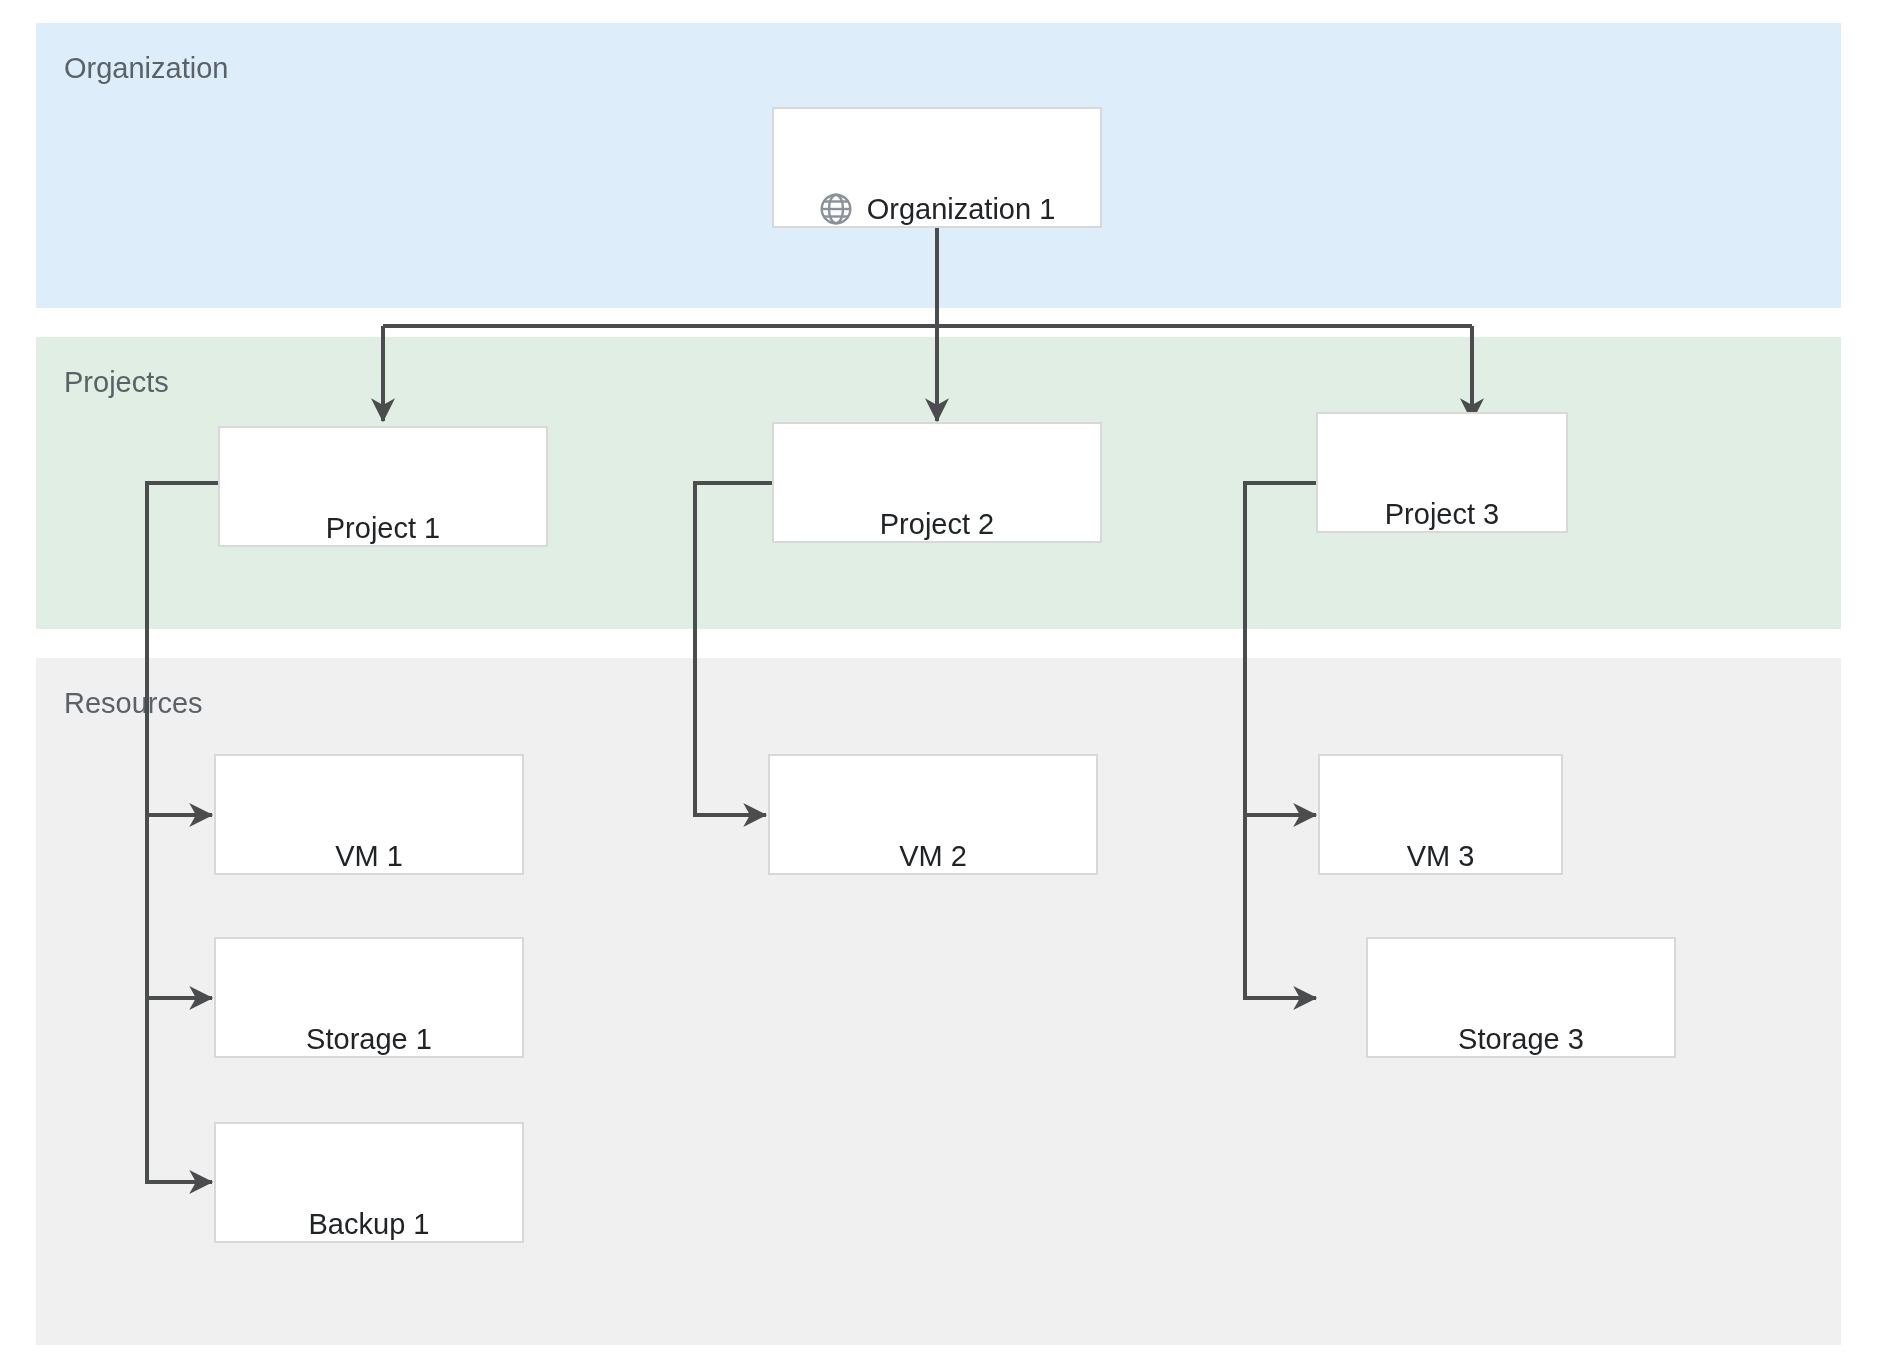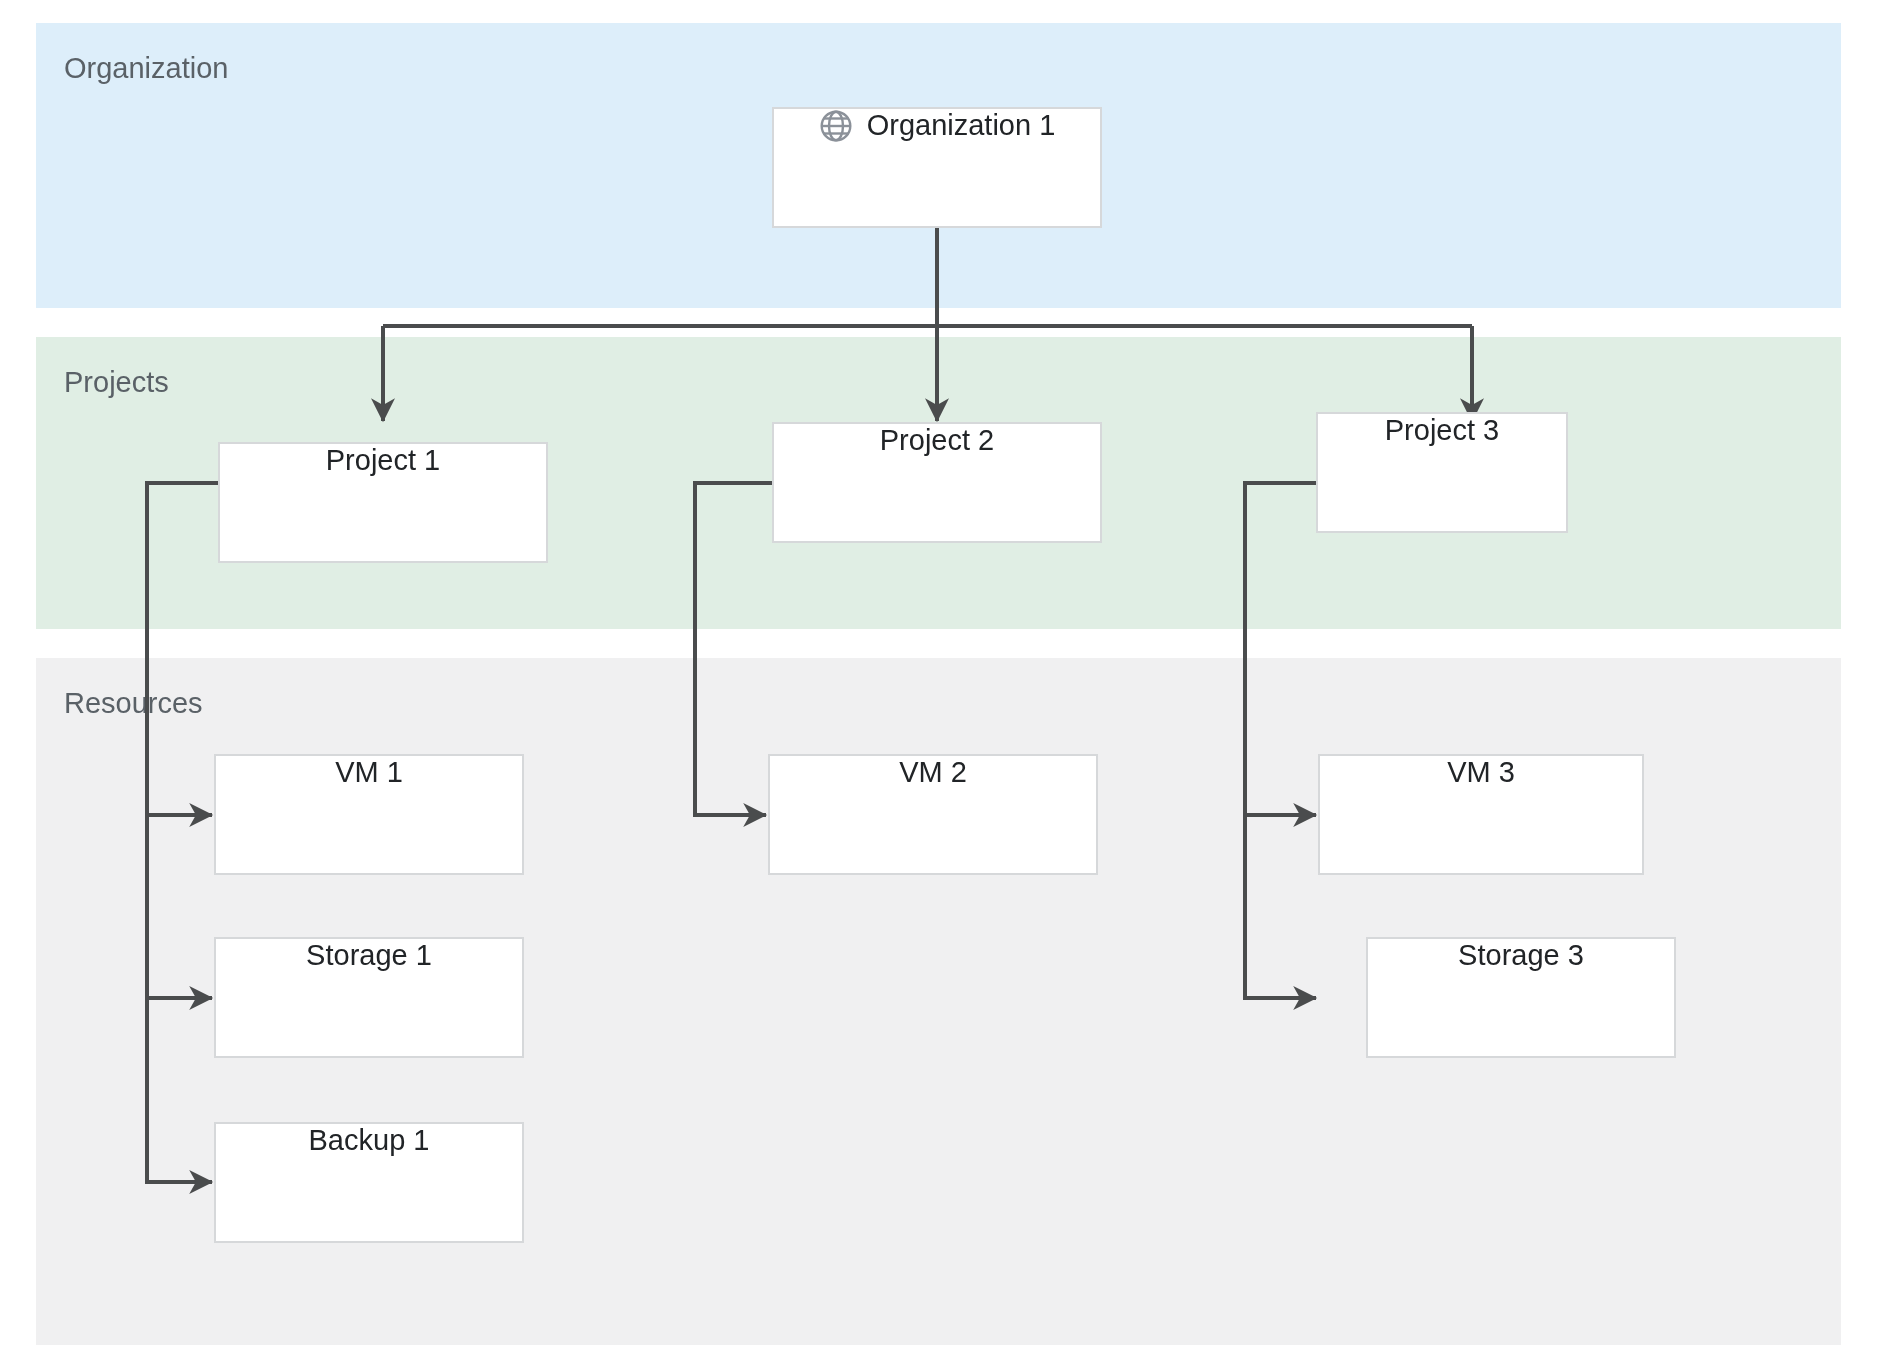--- a/index.html
+++ b/index.html
@@ -45,36 +45,36 @@
     fill: var(--c-connector, #4a4c4d);
     stroke: none;
   }
   .node {
     position: absolute;
     height: 121px;
     box-sizing: border-box;
     background: var(--c-node-background, #ffffff);
     border: 2px solid var(--c-node-border, #d6d8da);
     display: flex;
-    align-items: flex-start;
+    align-items: flex-end;
     justify-content: center;
     gap: 14px;
     font-size: 29px;
     color: var(--c-node-text, #212427);
     white-space: nowrap;
   }
   .node-org1     { left: 772px;  top: 107px;  width: 330px; }
-  .node-project1 { left: 218px;  top: 442px;  width: 330px; }
+  .node-project1 { left: 218px;  top: 426px;  width: 330px; }
   .node-project2 { left: 772px;  top: 422px;  width: 330px; }
   .node-project3 { left: 1316px; top: 412px;  width: 252px; }
   .node-vm1      { left: 214px;  top: 754px;  width: 310px; }
   .node-storage1 { left: 214px;  top: 937px;  width: 310px; }
   .node-backup1  { left: 214px;  top: 1122px; width: 310px; }
   .node-vm2      { left: 768px;  top: 754px;  width: 330px; }
-  .node-vm3      { left: 1318px; top: 754px;  width: 326px; }
+  .node-vm3      { left: 1318px; top: 754px;  width: 245px; }
   .node-storage3 { left: 1318px; top: 937px;  width: 310px; margin-left: 48px; }
   .globe {
     display: inline-flex;
     width: 34px;
     height: 34px;
     flex: 0 0 auto;
   }
   .globe svg { width: 34px; height: 34px; }
   .globe circle, .globe ellipse, .globe path {
     fill: none;

